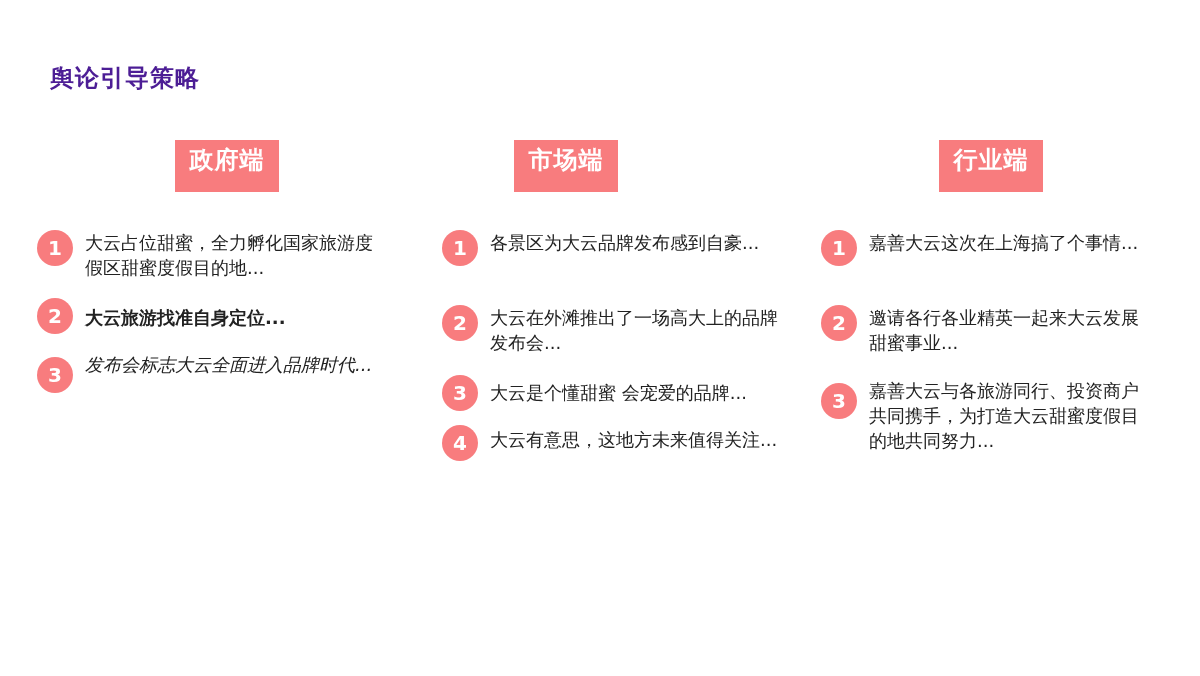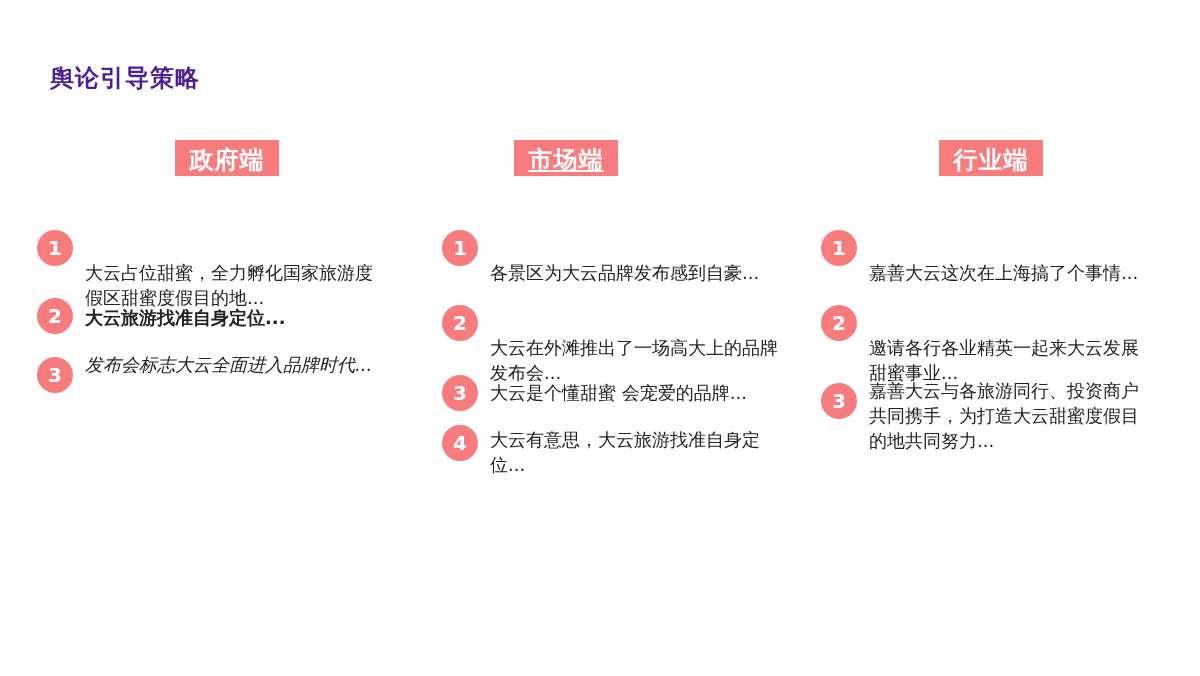--- a/index.html
+++ b/index.html
@@ -5,34 +5,33 @@
     html, body { margin: 0; padding: 0; }
     body {
       width: 1200px; height: 676px; background: #ffffff; position: relative; overflow: hidden;
       font-family: "DejaVu Sans", "Liberation Sans", sans-serif; color: #222;
     }
     .title {
       position: absolute; left: 50px; top: 62px; font-size: 24px; font-weight: bold;
       color: #4c1d95; letter-spacing: 1px;
     }
     .col-header {
-      position: absolute; height: 36px; background: #f87c7e; color: #fff;
+      position: absolute; height: 52px; background: #f87c7e; color: #fff;
       font-size: 24px; font-weight: bold; line-height: 40px; text-align: center;
       letter-spacing: 1px;
     }
     .item { position: absolute; display: flex; align-items: flex-start; }
     .badge {
       width: 36px; height: 36px; border-radius: 50%; background: #f87c7e; color: #fff;
       font-size: 20px; font-weight: bold; text-align: center; line-height: 36px;
       flex: 0 0 36px; margin-top: 0px;
     }
     .text {
       margin-left: 12px; font-size: 18px; line-height: 25px; color: #222;
       width: 300px;
-      margin-top: 30px;
     }
   </style>
 </head>
 <body>
 
 <div class="title">舆论引导策略</div>
 
 <div class="col-header" style="left:175px; top:140px; width:104px;">政府端</div>
 <div class="item" style="left:37px; top:230px;">
   <div class="badge">1</div>
@@ -40,36 +39,36 @@
 </div>
 <div class="item" style="left:37px; top:298px;">
   <div class="badge">2</div>
   <div class="text" style="margin-top:7px;font-weight:bold;">大云旅游找准自身定位...</div>
 </div>
 <div class="item" style="left:37px; top:357px;">
   <div class="badge">3</div>
   <div class="text" style="margin-top:-5px;font-style:italic;">发布会标志大云全面进入品牌时代...</div>
 </div>
 
-<div class="col-header" style="left:514px; top:140px; width:104px;text-decoration:underline;">市场端</div>
+<div class="col-header" style="left:514px; top:140px; width:104px;">市场端</div>
 <div class="item" style="left:442px; top:230px;">
   <div class="badge">1</div>
   <div class="text" style="width:270px;">各景区为大云品牌发布感到自豪...</div>
 </div>
 <div class="item" style="left:442px; top:305px;">
   <div class="badge">2</div>
   <div class="text" style="width:290px;">大云在外滩推出了一场高大上的品牌发布会...</div>
 </div>
 <div class="item" style="left:442px; top:375px;">
   <div class="badge">3</div>
   <div class="text" style="width:300px; margin-top:5px;">大云是个懂甜蜜 会宠爱的品牌...</div>
 </div>
 <div class="item" style="left:442px; top:425px;">
   <div class="badge">4</div>
-  <div class="text" style="width:290px; margin-top:2px;">大云有意思，大云旅游找准自身定位...</div>
+  <div class="text" style="width:290px; margin-top:2px;">大云有意思，这地方未来值得关注...</div>
 </div>
 
 <div class="col-header" style="left:939px; top:140px; width:104px;">行业端</div>
 <div class="item" style="left:821px; top:230px;">
   <div class="badge">1</div>
   <div class="text" style="width:270px;">嘉善大云这次在上海搞了个事情...</div>
 </div>
 <div class="item" style="left:821px; top:305px;">
   <div class="badge">2</div>
   <div class="text" style="width:270px;">邀请各行各业精英一起来大云发展甜蜜事业...</div>

